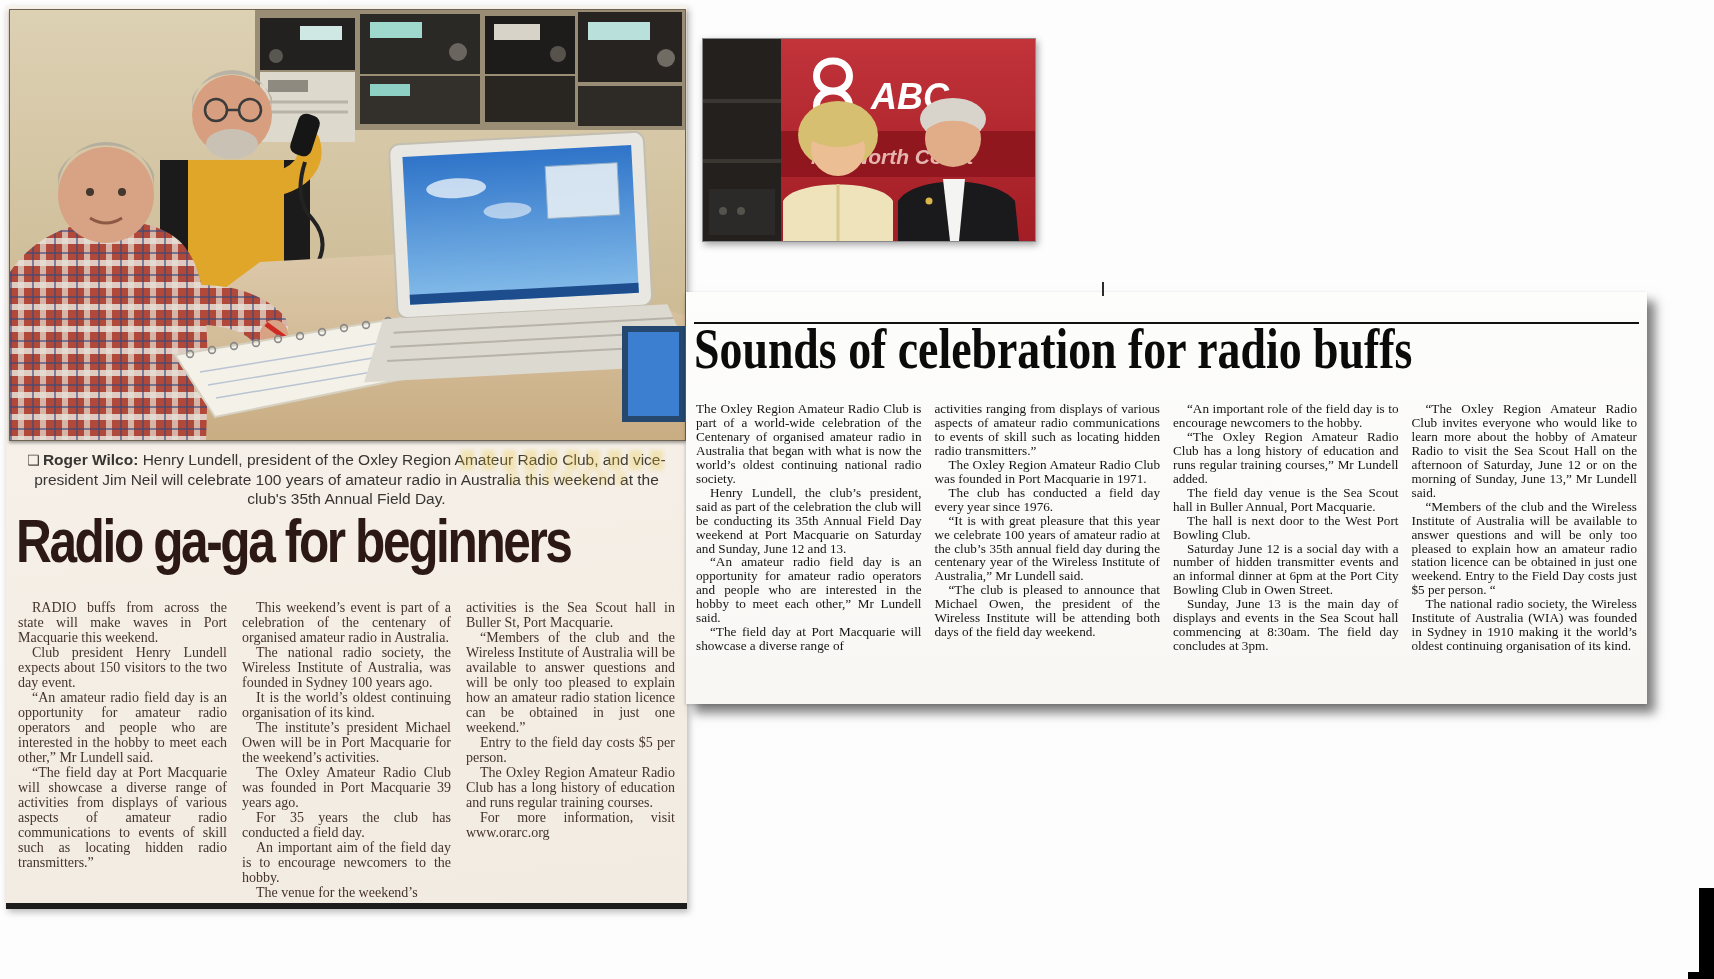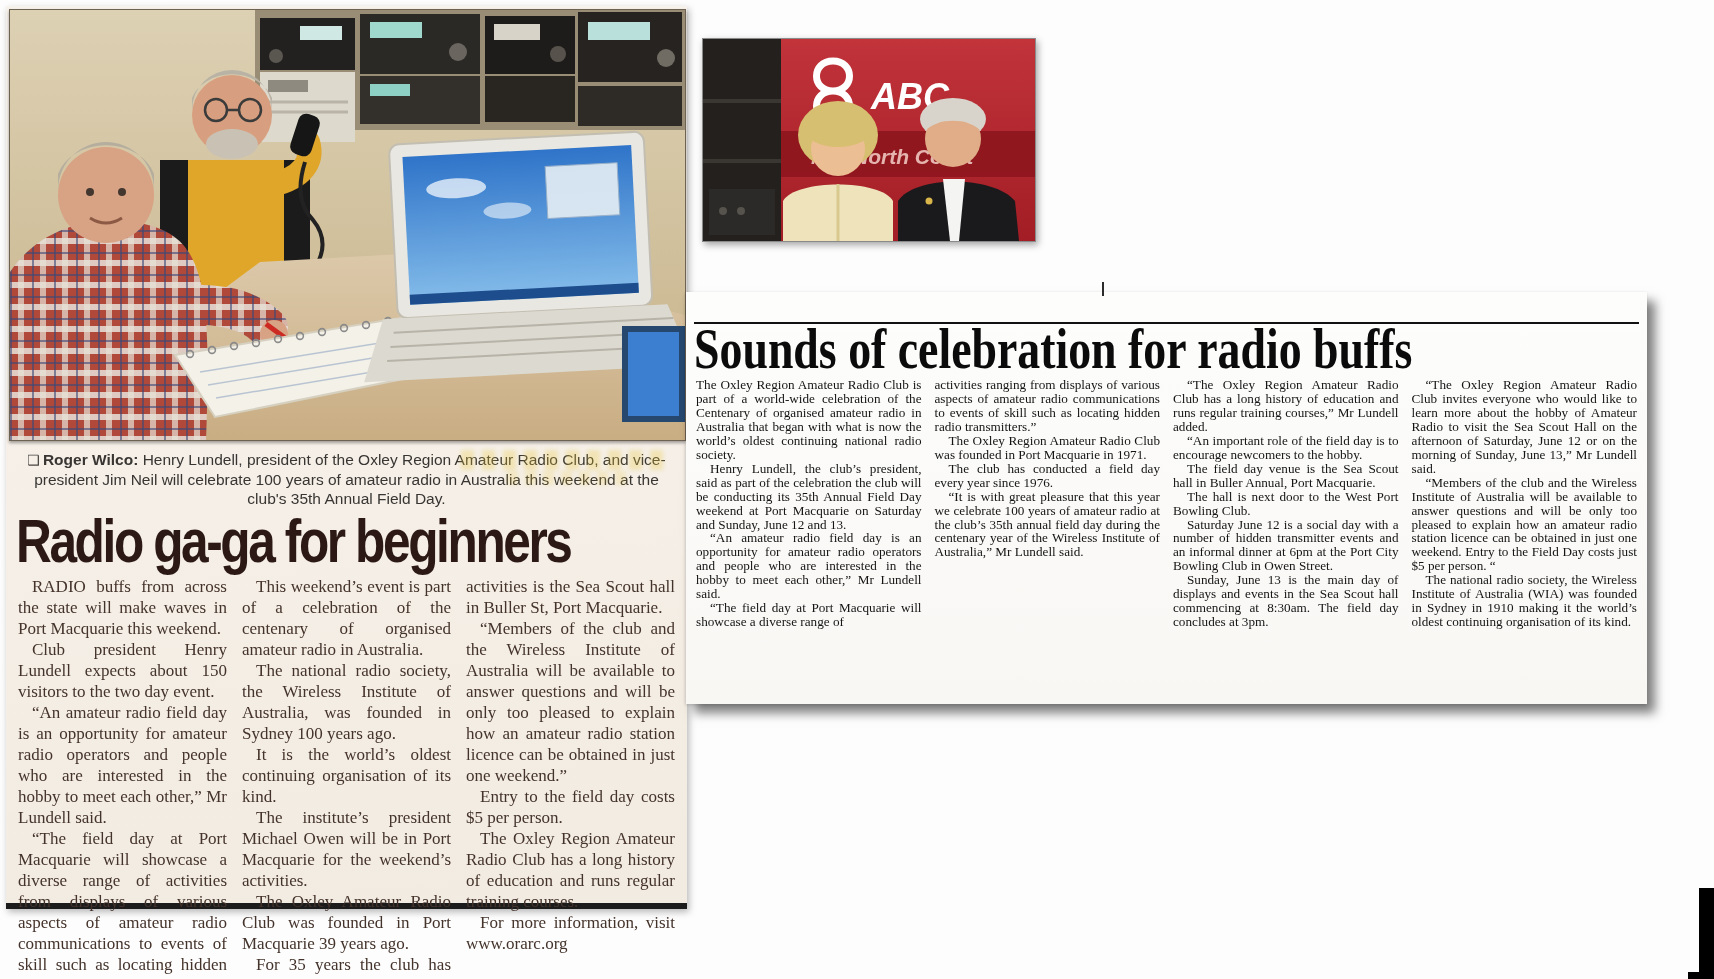--- a/index.html
+++ b/index.html
@@ -13,23 +13,23 @@
   .photo-frame{margin:3px;width:675px;height:430px;border:1px solid #6e6253;
     box-shadow:0 2px 3px rgba(0,0,0,.35);overflow:hidden;background:#cdbb95;}
   .caption{margin:9px 12px 0;text-align:center;font-family:"Liberation Sans",sans-serif;
     font-size:15.5px;line-height:19px;color:#383532;}
   .caption .bullet{font-size:14px;margin-right:3px;color:#4a4642;}
   .left-headline{margin:6px 0 8px 10px;font-family:"Liberation Sans",sans-serif;font-weight:bold;
     font-size:62px;line-height:54px;letter-spacing:-3px;color:#2c1916;white-space:nowrap;
     transform:scaleX(.8);transform-origin:0 50%;}
   .cols{display:flex;}
   .cols-3{gap:15px;padding:0 12px;margin-top:8px;}
-  .col{flex:1;min-width:0;}
+  .col{flex:1;min-width:0;margin-top:24px;}
   .col p{margin:0;text-align:justify;text-indent:14px;}
-  .left-clip .col p{font-size:17px;line-height:21px;color:#44332b;}
+  .left-clip .col p{font-size:14px;line-height:15px;color:#44332b;}
   .col p.no-indent{text-indent:0;}
   .bleed{position:absolute;right:16px;top:444px;width:210px;height:20px;
     background:repeating-linear-gradient(90deg,rgba(234,201,62,.30) 0 13px,rgba(234,201,62,0) 13px 21px);
     filter:blur(2px);}
   .bleed2{position:absolute;right:60px;top:465px;width:120px;height:14px;
     background:repeating-linear-gradient(90deg,rgba(234,201,62,.22) 0 11px,rgba(234,201,62,0) 11px 18px);
     filter:blur(2px);}
 
   
   .abc-photo{position:absolute;left:702px;top:38px;width:332px;height:202px;
@@ -268,24 +268,25 @@
           <p class="no-indent">The Oxley Region Amateur Radio Club is part of a world-wide celebration of the Centenary of organised amateur radio in Australia that began with what is now the world’s oldest continuing national radio society.</p>
           <p>Henry Lundell, the club’s president, said as part of the celebration the club will be conducting its 35th Annual Field Day weekend at Port Macquarie on Saturday and Sunday, June 12 and 13.</p>
           <p>“An amateur radio field day is an opportunity for amateur radio operators and people who are interested in the hobby to meet each other,” Mr Lundell said.</p>
           <p>“The field day at Port Macquarie will showcase a diverse range of</p>
         </div>
       <div class="col">
           <p class="no-indent">activities ranging from displays of various aspects of amateur radio communications to events of skill such as locating hidden radio transmitters.”</p>
           <p>The Oxley Region Amateur Radio Club was founded in Port Macquarie in 1971.</p>
           <p>The club has conducted a field day every year since 1976.</p>
           <p>“It is with great pleasure that this year we celebrate 100 years of amateur radio at the club’s 35th annual field day during the centenary year of the Wireless Institute of Australia,” Mr Lundell said.</p>
-        </div>
-      <div class="col">
+          <p>“The club is pleased to announce that Michael Owen, the president of the Wireless Institute will be attending both days of the field day weekend.</p>
+        </div>
+      <div class="col">
+          <p>“An important role of the field day is to encourage newcomers to the hobby.</p>
           <p>“The Oxley Region Amateur Radio Club has a long history of education and runs regular training courses,” Mr Lundell added.</p>
-          <p>“An important role of the field day is to encourage newcomers to the hobby.</p>
           <p>The field day venue is the Sea Scout hall in Buller Annual, Port Macquarie.</p>
           <p>The hall is next door to the West Port Bowling Club.</p>
           <p>Saturday June 12 is a social day with a number of hidden transmitter events and an informal dinner at 6pm at the Port City Bowling Club in Owen Street.</p>
           <p>Sunday, June 13 is the main day of displays and events in the Sea Scout hall commencing at 8:30am. The field day concludes at 3pm.</p>
         </div>
       <div class="col">
           <p>“The Oxley Region Amateur Radio Club invites everyone who would like to learn more about the hobby of Amateur Radio to visit the Sea Scout Hall on the afternoon of Saturday, June 12 or on the morning of Sunday, June 13,” Mr Lundell said.</p>
           <p>“Members of the club and the Wireless Institute of Australia will be available to answer questions and will be only too pleased to explain how an amateur radio station licence can be obtained in just one weekend. Entry to the Field Day costs just $5 per person. “</p>
           <p>The national radio society, the Wireless Institute of Australia (WIA) was founded in Sydney in 1910 making it the world’s oldest continuing organisation of its kind.</p>
         </div>

